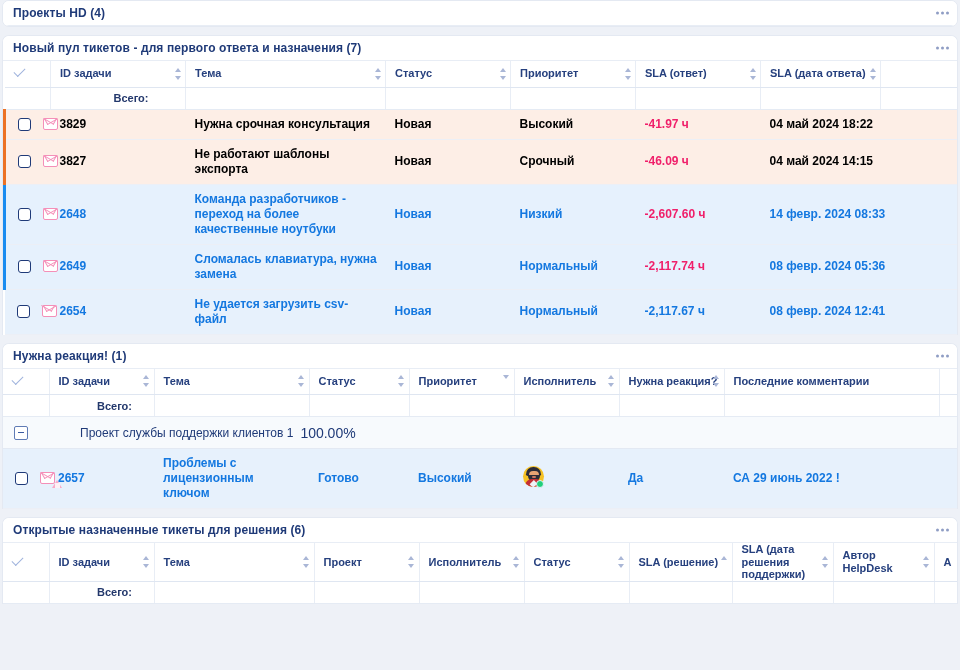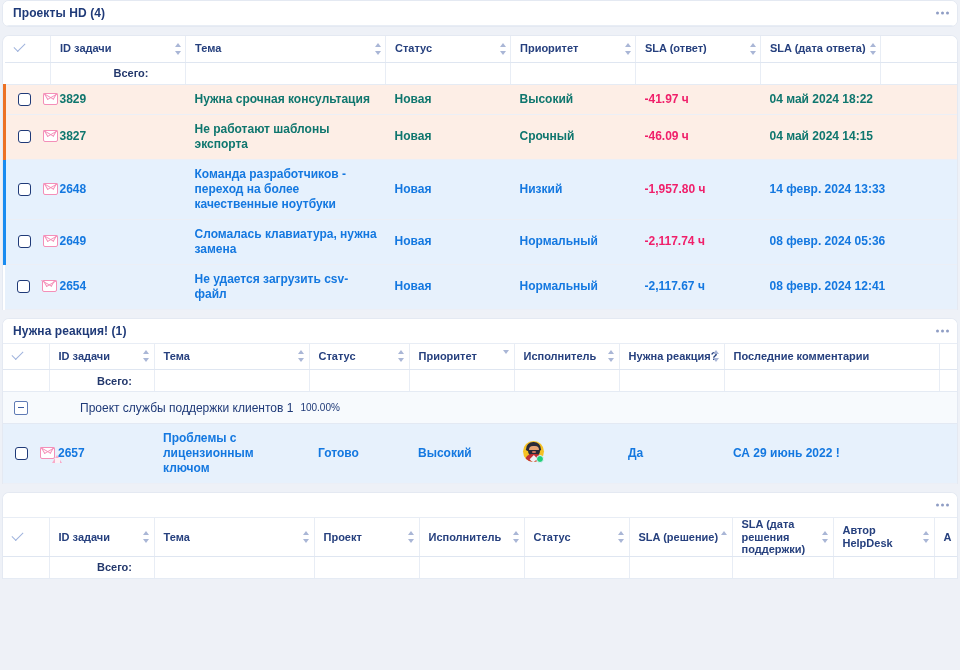--- a/index.html
+++ b/index.html
@@ -171,21 +171,21 @@
     border-bottom: 8.5px solid #f9aac9;
   }
   .warntri::after {
     content: ""; position: absolute;
     left: -2.6px; top: 2.4px;
     width: 5.2px; height: 5px;
     background: #fdf1f6;
   }
 
   
-  tr.theme-orange td { background: #fdeee6; color: #0f766e; }
+  tr.theme-orange td { background: #fdeee6; color: #000000; }
   tr.theme-orange td.cell-check { border-left: 3px solid #ec7124; }
   tr.theme-orange .sla { color: #f01f6a; }
   tr.theme-blue td { background: #e6f1fd; color: #1478e0; }
   tr.theme-blue td.cell-check { border-left: 3px solid #1a8cf0; }
   tr.theme-blue .sla { color: #f01f6a; }
   tr.theme-lightblue td { background: #e7f1fc; color: #1478e0; }
   tr.theme-lightblue td.cell-check { border-left: none; }
 
   
   tr.group-row td {
@@ -209,21 +209,21 @@
   .expander::before {
     content: ""; position: absolute;
     left: 2.6px; top: 5.4px;
     width: 6.5px; height: 1.3px; background: #3b5ba0;
   }
   .group-name {
     margin-left: 52px; font-size: 12px;
     color: #1f3a78; font-weight: 400; white-space: nowrap;
   }
   .group-pct {
-    margin-left: 7px; font-size: 10px; color: #1f3a78;
+    margin-left: 7px; font-size: 14px; color: #1f3a78;
   }
 
   
   .avatar-wrap { position: relative; width: 26px; height: 22px; }
   .avatar {
     width: 21px; height: 21px; border-radius: 50%;
     background: #f5c124;
     position: relative; overflow: hidden;
     display: inline-block;
   }
@@ -274,20 +274,28 @@
       <span class="panel-title">Проекты HD (4)</span>
       <span class="dots">
           <i></i>
           <i></i>
           <i></i>
         </span>
     </div>
   </div>
 
   <div class="panel">
+    <div class="panel-head">
+      <span class="panel-title">Новый пул тикетов - для первого ответа и назначения (7)</span>
+      <span class="dots">
+          <i></i>
+          <i></i>
+          <i></i>
+        </span>
+    </div>
     <table class="grid">
       <colgroup>
         <col style="width:46px">
           <col style="width:135px">
           <col style="width:200px">
         <col style="width:125px">
           <col style="width:125px">
           <col style="width:125px">
         <col style="width:120px">
           <col style="width:80px">
@@ -385,22 +393,22 @@
 
         <tr class="data-row theme-blue">
           <td class="cell-check">
             <span class="cb"></span>
             <span class="mailicon"><span class="env"></span></span>
           </td>
           <td class="nowrap">2648</td>
           <td>Команда разработчиков - переход на более качественные ноутбуки</td>
           <td class="nowrap">Новая</td>
           <td class="nowrap">Низкий</td>
-          <td class="nowrap sla">-1,957.80 ч</td>
-          <td class="nowrap">14 февр. 2024 13:33</td>
+          <td class="nowrap sla">-2,607.60 ч</td>
+          <td class="nowrap">14 февр. 2024 08:33</td>
           <td></td>
         </tr>
 
         <tr class="data-row theme-blue">
           <td class="cell-check">
             <span class="cb"></span>
             <span class="mailicon"><span class="env"></span></span>
           </td>
           <td class="nowrap">2649</td>
           <td>Сломалась клавиатура, нужна замена</td>
@@ -549,20 +557,21 @@
           <td class="nowrap">Да</td>
           <td class="nowrap">СА 29 июнь 2022 !</td>
           <td></td>
         </tr>
       </tbody>
     </table>
   </div>
 
   <div class="panel">
     <div class="panel-head">
+      <span class="panel-title">Открытые назначенные тикеты для решения (6)</span>
       <span class="dots">
           <i></i>
           <i></i>
           <i></i>
         </span>
     </div>
     <table class="grid">
       <colgroup>
         <col style="width:46px">
           <col style="width:105px">

